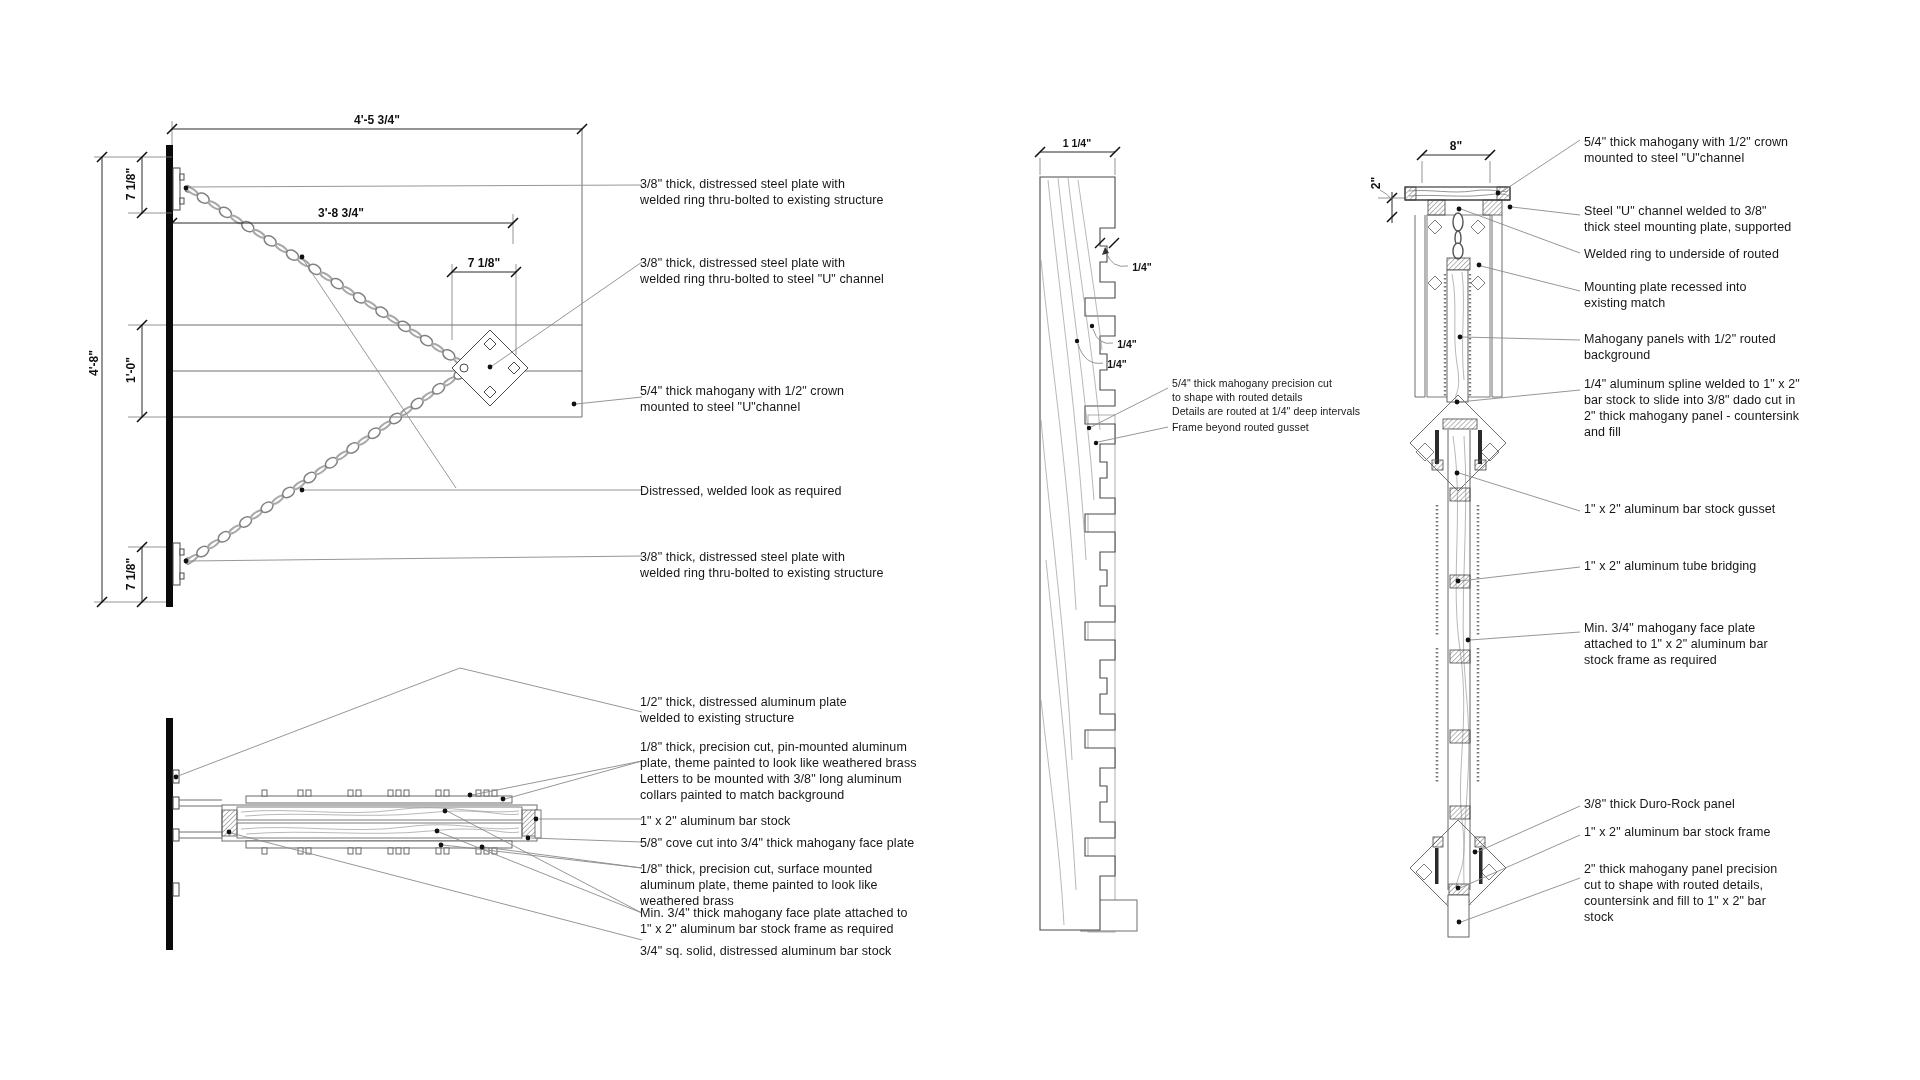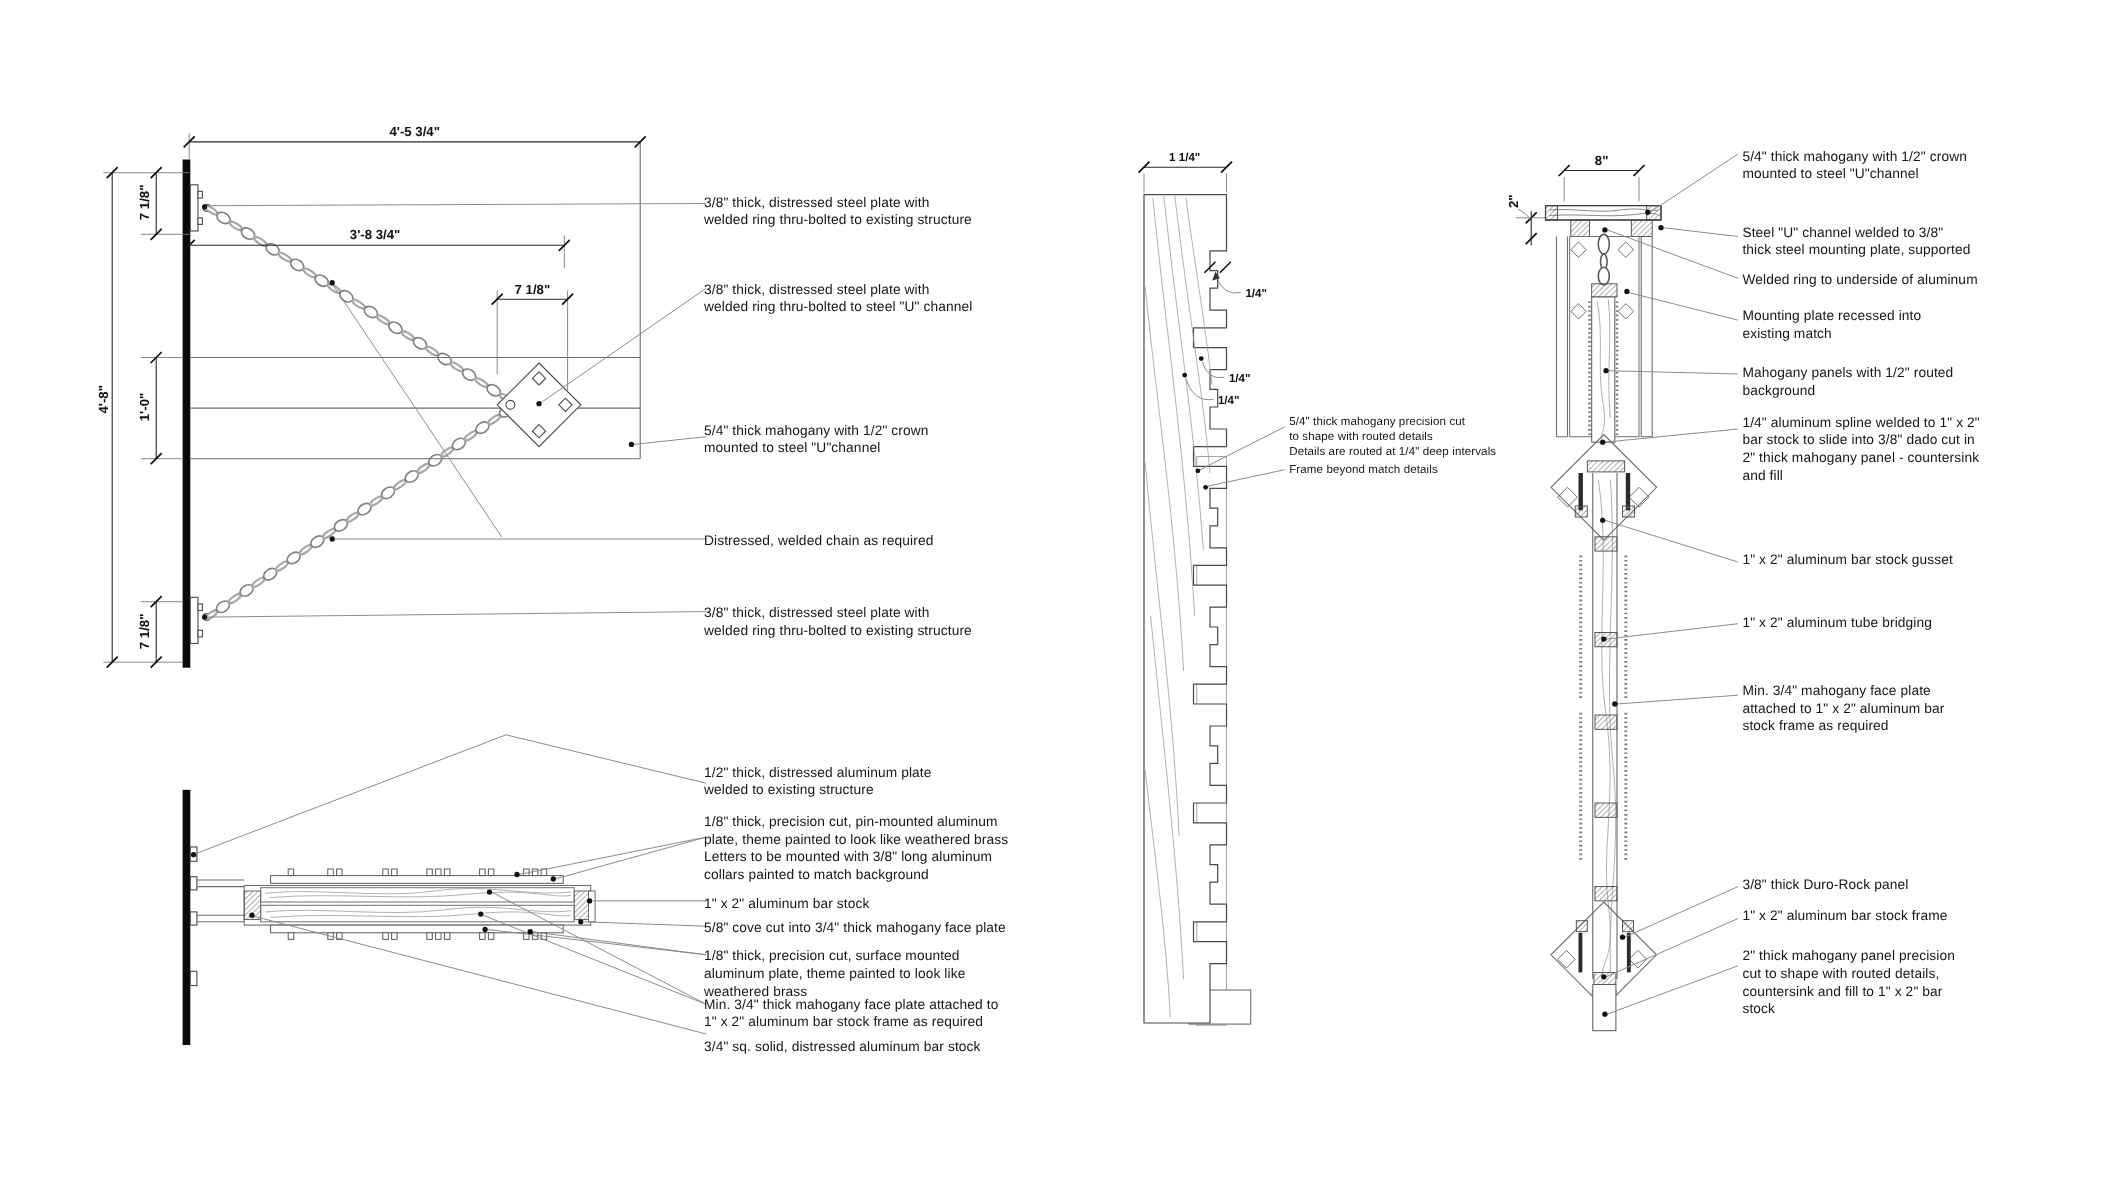--- a/index.html
+++ b/index.html
@@ -455,21 +455,21 @@
 
 <div class="dimlab" style="left:1456px;top:146px">8"</div>
 <div class="dimlab v" style="left:1376px;top:183px">2"</div>
 
 <div class="ann" style="left:640px;top:176px">3/8" thick, distressed steel plate with
 welded ring thru-bolted to existing structure</div>
 <div class="ann" style="left:640px;top:255px">3/8" thick, distressed steel plate with
 welded ring thru-bolted to steel "U" channel</div>
 <div class="ann" style="left:640px;top:383px">5/4" thick mahogany with 1/2" crown
 mounted to steel "U"channel</div>
-<div class="ann" style="left:640px;top:483px">Distressed, welded chain as required</div>
+<div class="ann" style="left:640px;top:483px">Distressed, welded look as required</div>
 <div class="ann" style="left:640px;top:549px">3/8" thick, distressed steel plate with
 welded ring thru-bolted to existing structure</div>
 
 <div class="ann" style="left:640px;top:694px">1/2" thick, distressed aluminum plate
 welded to existing structure</div>
 <div class="ann" style="left:640px;top:739px">1/8" thick, precision cut, pin-mounted aluminum
 plate, theme painted to look like weathered brass
 Letters to be mounted with 3/8" long aluminum
 collars painted to match background</div>
 <div class="ann" style="left:640px;top:813px">1" x 2" aluminum bar stock</div>
@@ -477,27 +477,27 @@
 <div class="ann" style="left:640px;top:861px">1/8" thick, precision cut, surface mounted
 aluminum plate, theme painted to look like
 weathered brass</div>
 <div class="ann" style="left:640px;top:905px">Min. 3/4" thick mahogany face plate attached to
 1" x 2" aluminum bar stock frame as required</div>
 <div class="ann" style="left:640px;top:943px">3/4" sq. solid, distressed aluminum bar stock</div>
 
 <div class="ann small" style="left:1172px;top:377px">5/4" thick mahogany precision cut
 to shape with routed details
 Details are routed at 1/4" deep intervals</div>
-<div class="ann small" style="left:1172px;top:421px">Frame beyond match details</div>
+<div class="ann small" style="left:1172px;top:421px">Frame beyond routed gusset</div>
 
 <div class="ann" style="left:1584px;top:134px">5/4" thick mahogany with 1/2" crown
 mounted to steel "U"channel</div>
 <div class="ann" style="left:1584px;top:203px">Steel "U" channel welded to 3/8"
 thick steel mounting plate, supported</div>
-<div class="ann" style="left:1584px;top:246px">Welded ring to underside of aluminum</div>
+<div class="ann" style="left:1584px;top:246px">Welded ring to underside of routed</div>
 <div class="ann" style="left:1584px;top:279px">Mounting plate recessed into
 existing match</div>
 <div class="ann" style="left:1584px;top:331px">Mahogany panels with 1/2" routed
 background</div>
 <div class="ann" style="left:1584px;top:376px">1/4" aluminum spline welded to 1" x 2"
 bar stock to slide into 3/8" dado cut in
 2" thick mahogany panel - countersink
 and fill</div>
 <div class="ann" style="left:1584px;top:501px">1" x 2" aluminum bar stock gusset</div>
 <div class="ann" style="left:1584px;top:558px">1" x 2" aluminum tube bridging</div>

